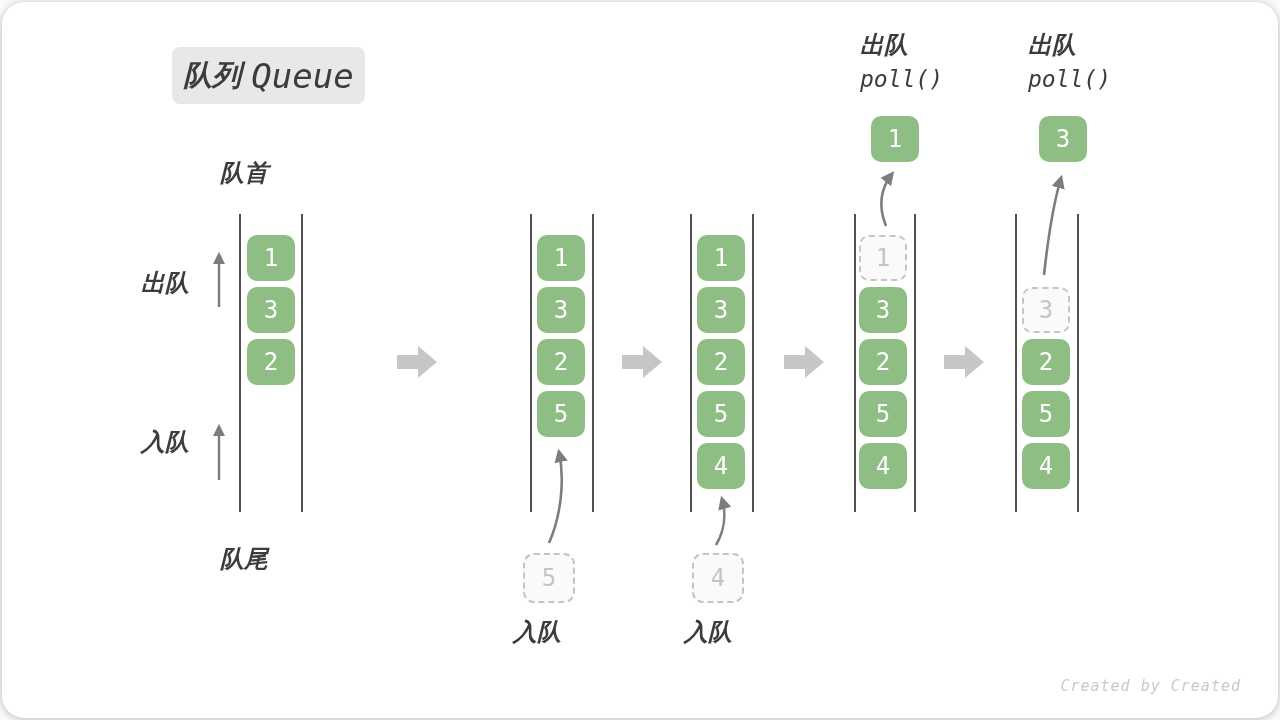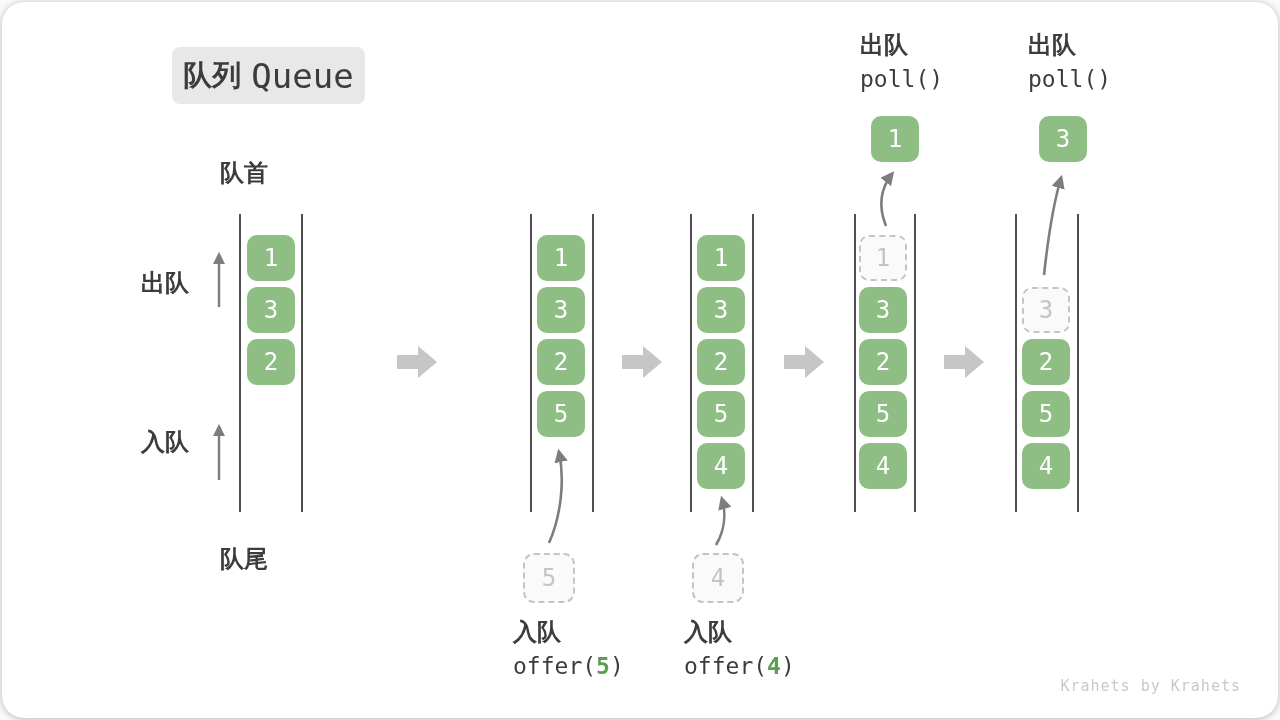--- a/index.html
+++ b/index.html
@@ -1,19 +1,19 @@
 <!DOCTYPE html>
 <html style="--green: #8fbe85; --code-green: #5a9e4f; --ink: #3c3c3c; --wall: #4f4f4f; --dash: #c4c4c4; --title-bg: #e8e8e8; --muted: #c9c9c9;"><head>
 <meta charset="utf-8">
 <style>
   html,body{margin:0;padding:0;width:1280px;height:720px;overflow:hidden;background:#fafafa;}
   body{font-family:"Liberation Sans","DejaVu Sans",sans-serif;}
   #card{position:absolute;left:2px;top:2px;width:1276px;height:716px;background:#ffffff;
         border-radius:22px;box-shadow:0 1px 7px rgba(0,0,0,.28);}
-  .abs{position:absolute;}
+  .abs{position:absolute;font-style:italic;}
   
   #title-box{left:170px;top:45px;width:193px;height:57px;background:var(--title-bg,#e8e8e8);
              border-radius:8px;display:flex;align-items:center;justify-content:center;gap:10px;
              color:var(--ink,#3c3c3c);text-align:right;}
   #title-box .zh{font-size:29px;font-weight:700;}
   #title-box .en{font-family:"DejaVu Sans Mono","Liberation Mono",monospace;font-size:34px;font-weight:500;}
   
   .zh-label{font-size:24px;font-weight:700;color:var(--ink,#3c3c3c);white-space:nowrap;}
   .centered{width:100px;text-align:left;}
   
@@ -82,36 +82,34 @@
       <div class="wall" style="left: 1075px; top: 212px; height: 298px;"></div>
       <div class="cell dashed" style="left: 1020px; top: 285px;">3</div>
       <div class="cell solid" style="left: 1020px; top: 337px;">2</div>
       <div class="cell solid" style="left: 1020px; top: 389px;">5</div>
       <div class="cell solid" style="left: 1020px; top: 441px;">4</div>
       <div class="cell solid" style="left: 1037px; top: 114px;">3</div>
     </div>
 
   <div class="abs op" style="left:511px;top:612px;">
     <div class="zh">入队</div>
-    <div class="code"><span>offer(</span><span class="arg">5</span><span>)</span></div>
   </div>
   <div class="abs op" style="left:682px;top:612px;">
     <div class="zh">入队</div>
-    <div class="code"><span>offer(</span><span class="arg">4</span><span>)</span></div>
   </div>
   <div class="abs op" style="left:858px;top:25px;">
     <div class="zh">出队</div>
     <div class="code">poll()</div>
   </div>
   <div class="abs op" style="left:1026px;top:25px;">
     <div class="zh">出队</div>
     <div class="code">poll()</div>
   </div>
 
-  <div id="watermark" class="abs">Krahets by Krahets</div>
+  <div id="watermark" class="abs">Created by Created</div>
 
   <svg class="arrows" width="1280" height="720" viewBox="0 0 1280 720">
     <defs>
       <marker id="ah" viewBox="0 0 10 10" refX="7.5" refY="5" markerWidth="5.2" markerHeight="5.2" orient="auto-start-reverse">
         <path d="M0,0 L10,5 L0,10 z" fill="#7d7d7d"></path>
       </marker>
     </defs>
 
     <line x1="217" y1="305" x2="217" y2="253" stroke="#7d7d7d" stroke-width="2.4" marker-end="url(#ah)"></line>
     <line x1="217" y1="478" x2="217" y2="425" stroke="#7d7d7d" stroke-width="2.4" marker-end="url(#ah)"></line>

